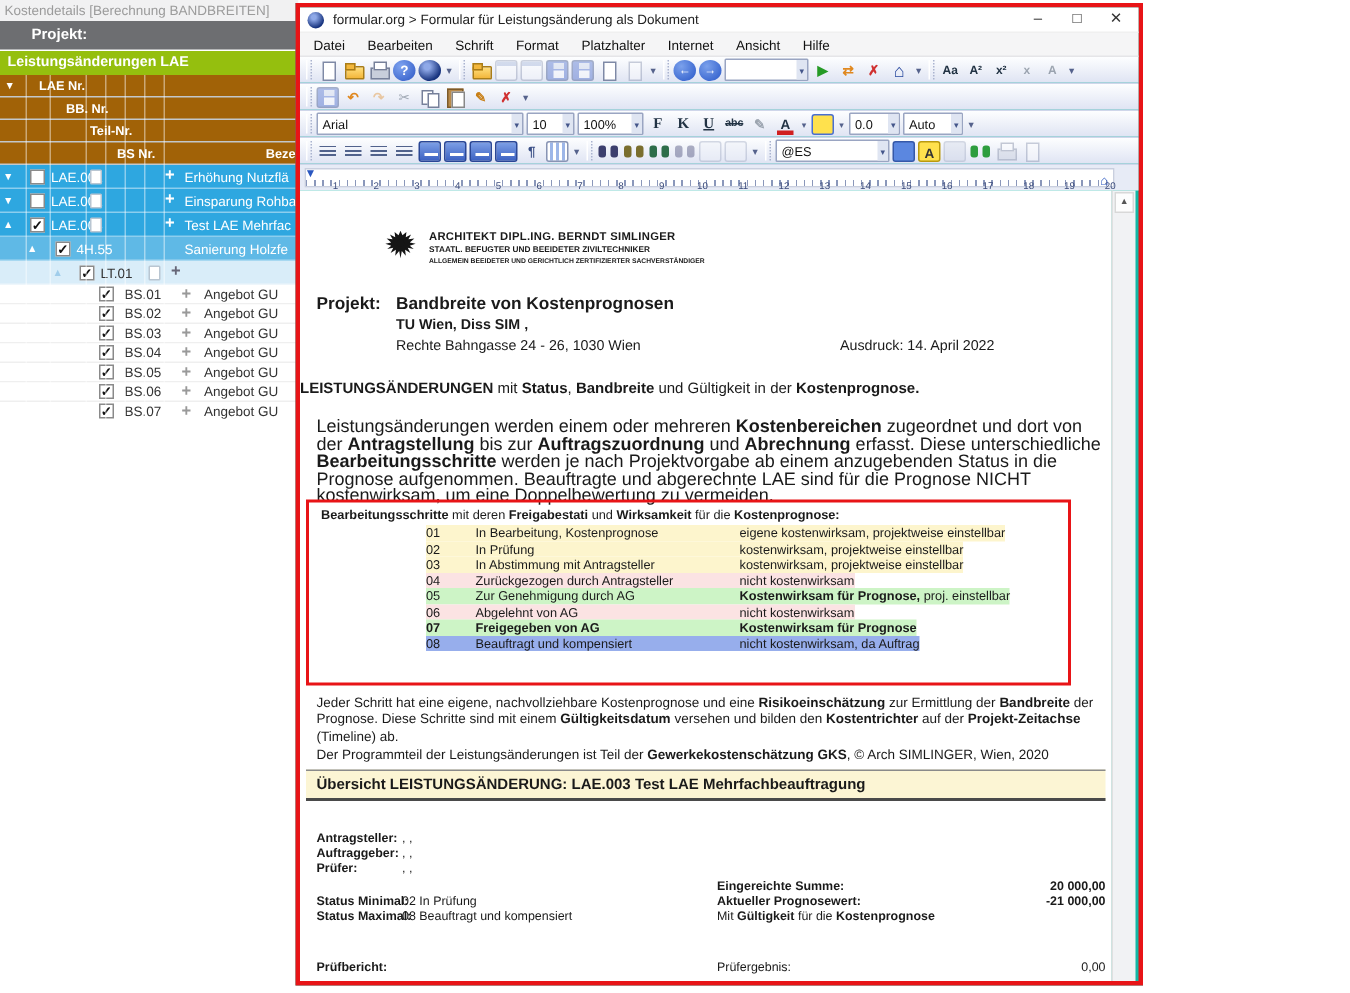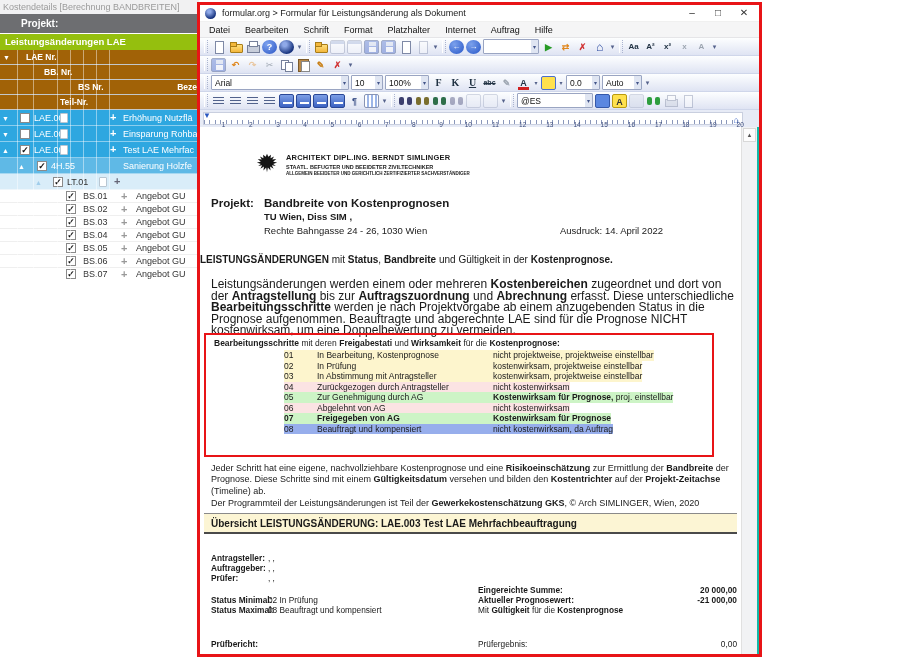--- a/index.html
+++ b/index.html
@@ -123,22 +123,22 @@
 </head>
 <body>
 
 <div class="panel">
   <div class="cap">Kostendetails [Berechnung BANDBREITEN]</div>
   <div class="pbar">Projekt:</div>
   <div class="gbar">Leistungsänderungen LAE</div>
   <div class="hdrs">
     <div class="hrow"><span class="harr">▼</span><span class="hl1">LAE Nr.</span></div>
     <div class="hrow hp2"><span>BB. Nr.</span></div>
+    <div class="hrow hp3"><span>Teil-Nr.</span></div>
     <div class="hrow hp4"><span>BS Nr.</span><span class="hbez">Beze</span></div>
-    <div class="hrow hp3"><span>Teil-Nr.</span></div>
   </div>
   <div class="rows">
 
       <div class="trow" style="height:16px;background:#2ea7e0;color:#fff;border-bottom:1px solid rgba(255,255,255,.45)">
 
           <span class="tc ar" style="left:2px;top:5px">▼</span>
 
           <span class="tc cbx" style="left:20px;top:3px"></span>
 
           <span class="tc" style="left:34px;top:3px">LAE.001</span>
@@ -301,21 +301,21 @@
     </span>
   </div>
   <div class="menu">
 
   <span class="mi">Datei</span>
       <span class="mi">Bearbeiten</span>
       <span class="mi">Schrift</span>
       <span class="mi">Format</span>
       <span class="mi">Platzhalter</span>
       <span class="mi">Internet</span>
-      <span class="mi">Auftrag</span>
+      <span class="mi">Ansicht</span>
       <span class="mi">Hilfe</span>
     </div>
   <div class="tb">
 
   <span class="grip"><i class="g"></i><i class="ca"></i></span>
       <span class="ic i-page"><i class="g"></i><i class="ca"></i></span>
       <span class="ic i-folder"><i class="g"></i><i class="ca"></i></span>
       <span class="ic i-print"><i class="g"></i><i class="ca"></i></span>
       <span class="ic i-help"><i class="g">?</i><i class="ca"></i></span>
       <span class="ic i-logo"><i class="g"></i><i class="ca"></i></span>
@@ -464,21 +464,21 @@
     <div class="intro seg">
       
     <span>Leistungsänderungen werden einem oder mehreren </span><span style="font-weight:bold">Kostenbereichen</span><span> zugeordnet und dort von der </span><span style="font-weight:bold">Antragstellung</span><span> bis zur </span><span style="font-weight:bold">Auftragszuordnung</span><span> und </span><span style="font-weight:bold">Abrechnung</span><span> erfasst. Diese unterschiedliche </span><span style="font-weight:bold">Bearbeitungsschritte</span><span> werden je nach Projektvorgabe ab einem anzugebenden Status in die Prognose aufgenommen. Beauftragte und abgerechnte LAE sind für die Prognose NICHT kostenwirksam, um eine Doppelbewertung zu vermeiden.</span></div>
     <div class="redbox">
       <div class="bhead seg">
         
       <span style="font-weight:bold">Bearbeitungsschritte</span><span> mit deren </span><span style="font-weight:bold">Freigabestati</span><span> und </span><span style="font-weight:bold">Wirksamkeit</span><span> für die </span><span style="font-weight:bold">Kostenprognose:</span></div>
       <div>
 
           <div class="srow">
-            <span class="hl" style="background:#fdf5cd"><span class="sn">01</span><span class="sstep">In Bearbeitung, Kostenprognose</span><span class="seff"><b></b><span>nicht projektweise, projektweise einstellbar</span></span></span>
+            <span class="hl" style="background:#fdf5cd"><span class="sn">01</span><span class="sstep">In Bearbeitung, Kostenprognose</span><span class="seff"><b></b><span>eigene kostenwirksam, projektweise einstellbar</span></span></span>
           </div>
 
           <div class="srow">
             <span class="hl" style="background:#fdf5cd"><span class="sn">02</span><span class="sstep">In Prüfung</span><span class="seff"><b></b><span>kostenwirksam, projektweise einstellbar</span></span></span>
           </div>
 
           <div class="srow">
             <span class="hl" style="background:#fdf5cd"><span class="sn">03</span><span class="sstep">In Abstimmung mit Antragsteller</span><span class="seff"><b></b><span>kostenwirksam, projektweise einstellbar</span></span></span>
           </div>
 

